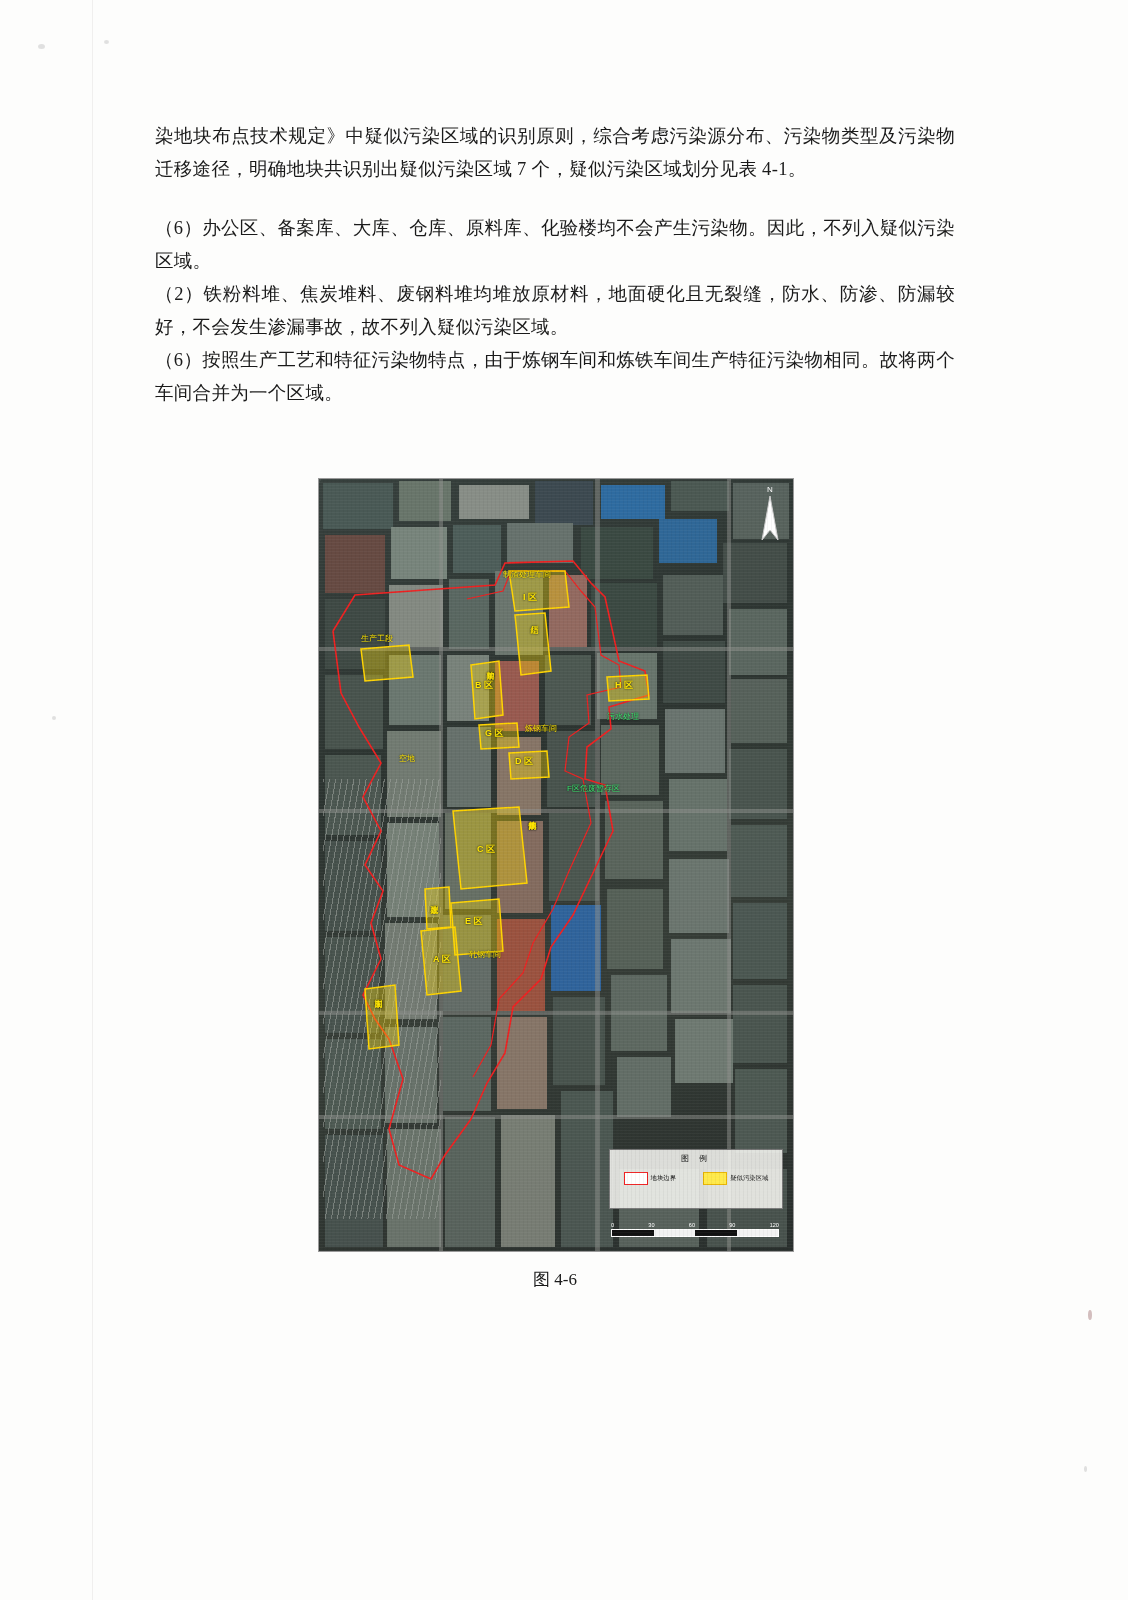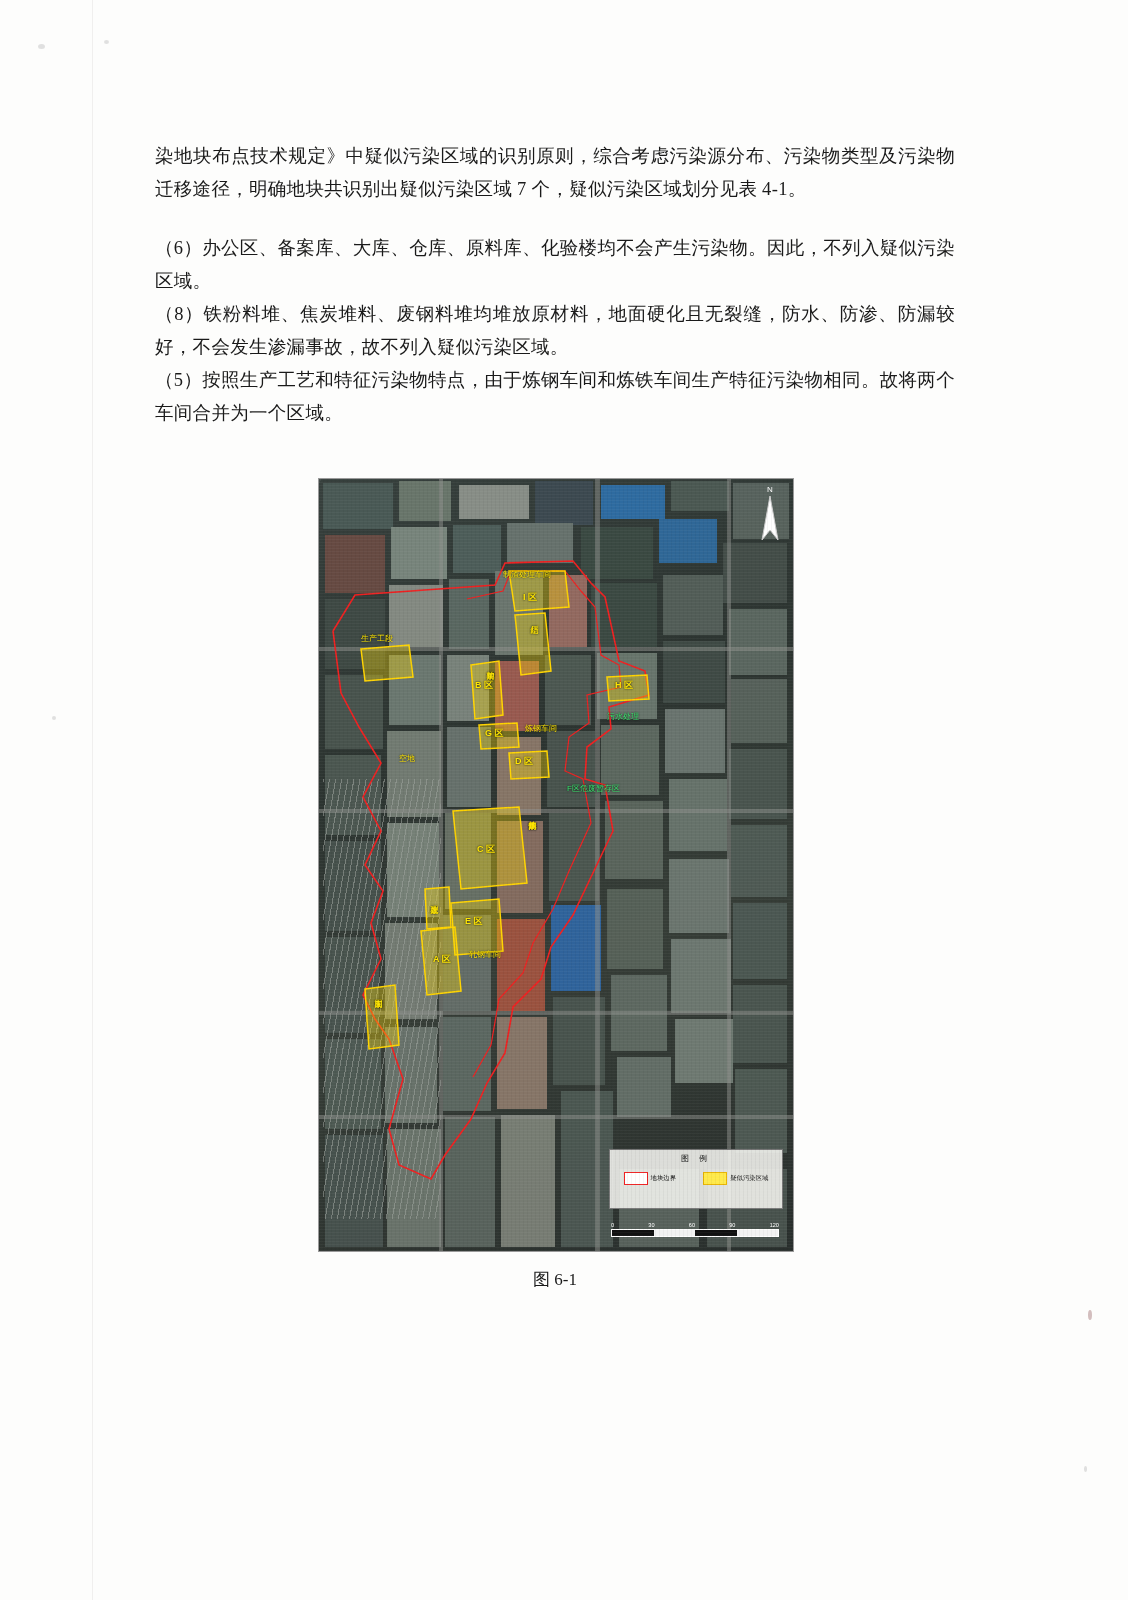--- a/index.html
+++ b/index.html
@@ -40,21 +40,20 @@
   .para {
     font-size: 18.5px;
     line-height: 33px;
     color: #1a1a1a;
     text-align: justify;
     letter-spacing: .3px;
     margin: 0;
   }
   .para.lead {
     margin-bottom: 26px;
-    margin-top: 20px;
   }
   .para.item {
     text-indent: 0;
   }
   .figure-wrap {
     position: absolute;
     left: 318px;
     top: 478px;
     width: 474px;
   }
@@ -216,22 +215,22 @@
   <div class="speckle" style="left:38px;top:44px;width:7px;height:5px;"></div>
   <div class="speckle" style="left:104px;top:40px;width:5px;height:4px;"></div>
   <div class="speckle" style="left:52px;top:716px;width:4px;height:4px;"></div>
   <div class="speckle" style="left:1088px;top:1310px;width:4px;height:10px;background:#b08a8a;"></div>
   <div class="speckle" style="left:1084px;top:1466px;width:3px;height:6px;"></div>
   <div class="edge-mark" style="left:92px;top:0;width:1px;height:1600px;opacity:.18;"></div>
 
   <div class="content">
     <p class="para lead">染地块布点技术规定》中疑似污染区域的识别原则，综合考虑污染源分布、污染物类型及污染物迁移途径，明确地块共识别出疑似污染区域 7 个，疑似污染区域划分见表 4-1。</p>
     <p class="para item">（6）办公区、备案库、大库、仓库、原料库、化验楼均不会产生污染物。因此，不列入疑似污染区域。</p>
-    <p class="para item">（8）铁粉料堆、焦炭堆料、废钢料堆均堆放原材料，地面硬化且无裂缝，防水、防渗、防漏较好，不会发生渗漏事故，故不列入疑似污染区域。</p>
-    <p class="para item">（5）按照生产工艺和特征污染物特点，由于炼钢车间和炼铁车间生产特征污染物相同。故将两个车间合并为一个区域。</p>
+    <p class="para item">（2）铁粉料堆、焦炭堆料、废钢料堆均堆放原材料，地面硬化且无裂缝，防水、防渗、防漏较好，不会发生渗漏事故，故不列入疑似污染区域。</p>
+    <p class="para item">（6）按照生产工艺和特征污染物特点，由于炼钢车间和炼铁车间生产特征污染物相同。故将两个车间合并为一个区域。</p>
   </div>
 
   <div class="figure-wrap">
     <div class="figure-img">
       <div class="sat-base"></div>
 
       <div class="blk" style="left:4px;top:4px;width:70px;height:46px;background:#4b5b57;"></div>
       <div class="blk" style="left:80px;top:2px;width:52px;height:40px;background:#6d7a6e;"></div>
       <div class="blk" style="left:140px;top:6px;width:70px;height:34px;background:#8e938c;"></div>
       <div class="blk" style="left:216px;top:2px;width:58px;height:44px;background:#3d4a52;"></div>
@@ -400,15 +399,15 @@
           <div class="sb-dark"></div>
           <div class="sb-light"></div>
           <div class="sb-dark"></div>
           <div class="sb-light"></div>
         </div>
       </div>
 
       <div class="noise"></div>
     </div>
 
-    <div class="figure-caption">图 6-1</div>
+    <div class="figure-caption">图 4-6</div>
   </div>
 </div>
 
 </body></html>

